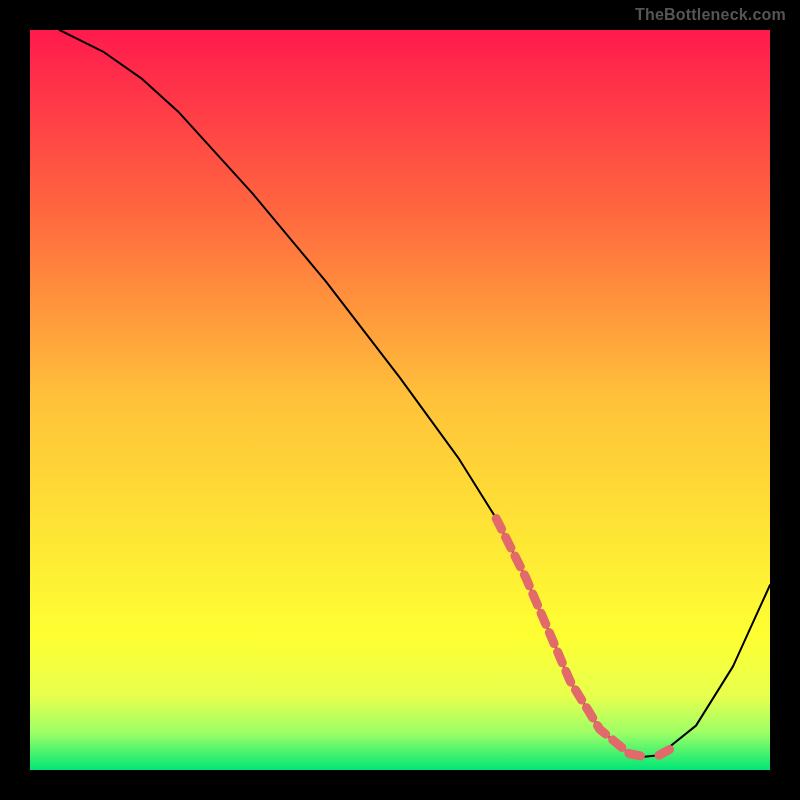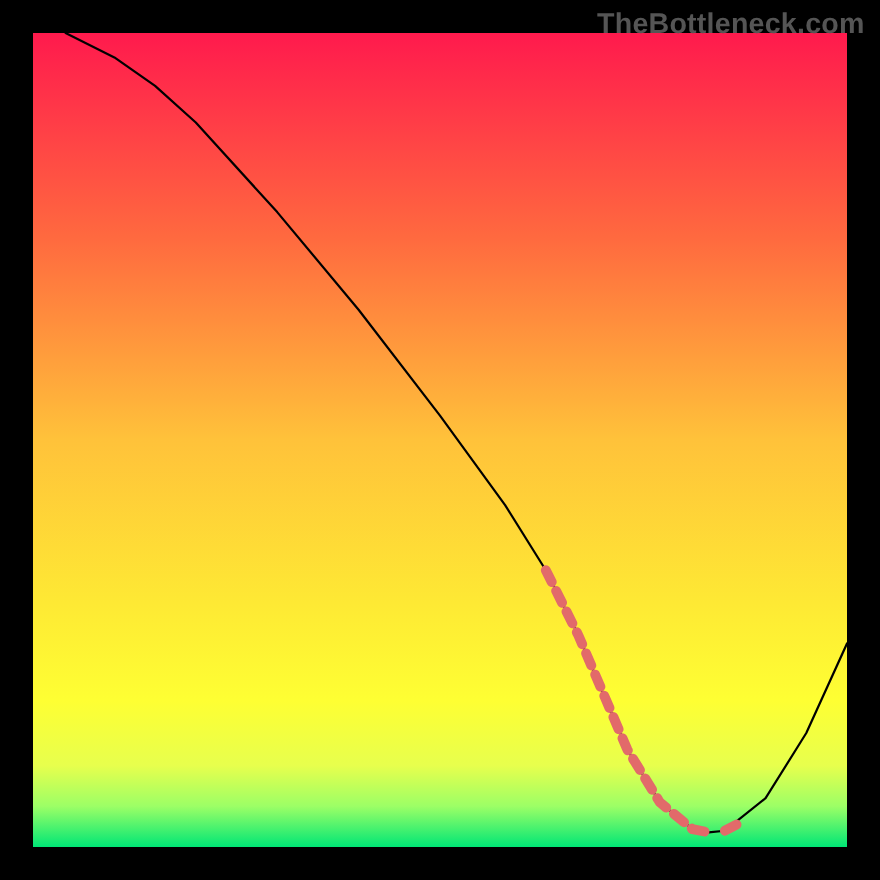--- a/index.html
+++ b/index.html
@@ -9,21 +9,21 @@
     width: 800px;
     height: 800px;
     position: relative;
     font-family: Arial, Helvetica, sans-serif;
   }
   .watermark {
     position: absolute;
     top: 6px;
     right: 14px;
     color: #555;
-    font-size: 26px;
+    font-size: 16px;
     font-weight: 600;
     letter-spacing: 0.2px;
     z-index: 10;
   }
   .plot-frame {
     position: absolute;
     left: 30px;
     top: 30px;
     width: 740px;
     height: 740px;

